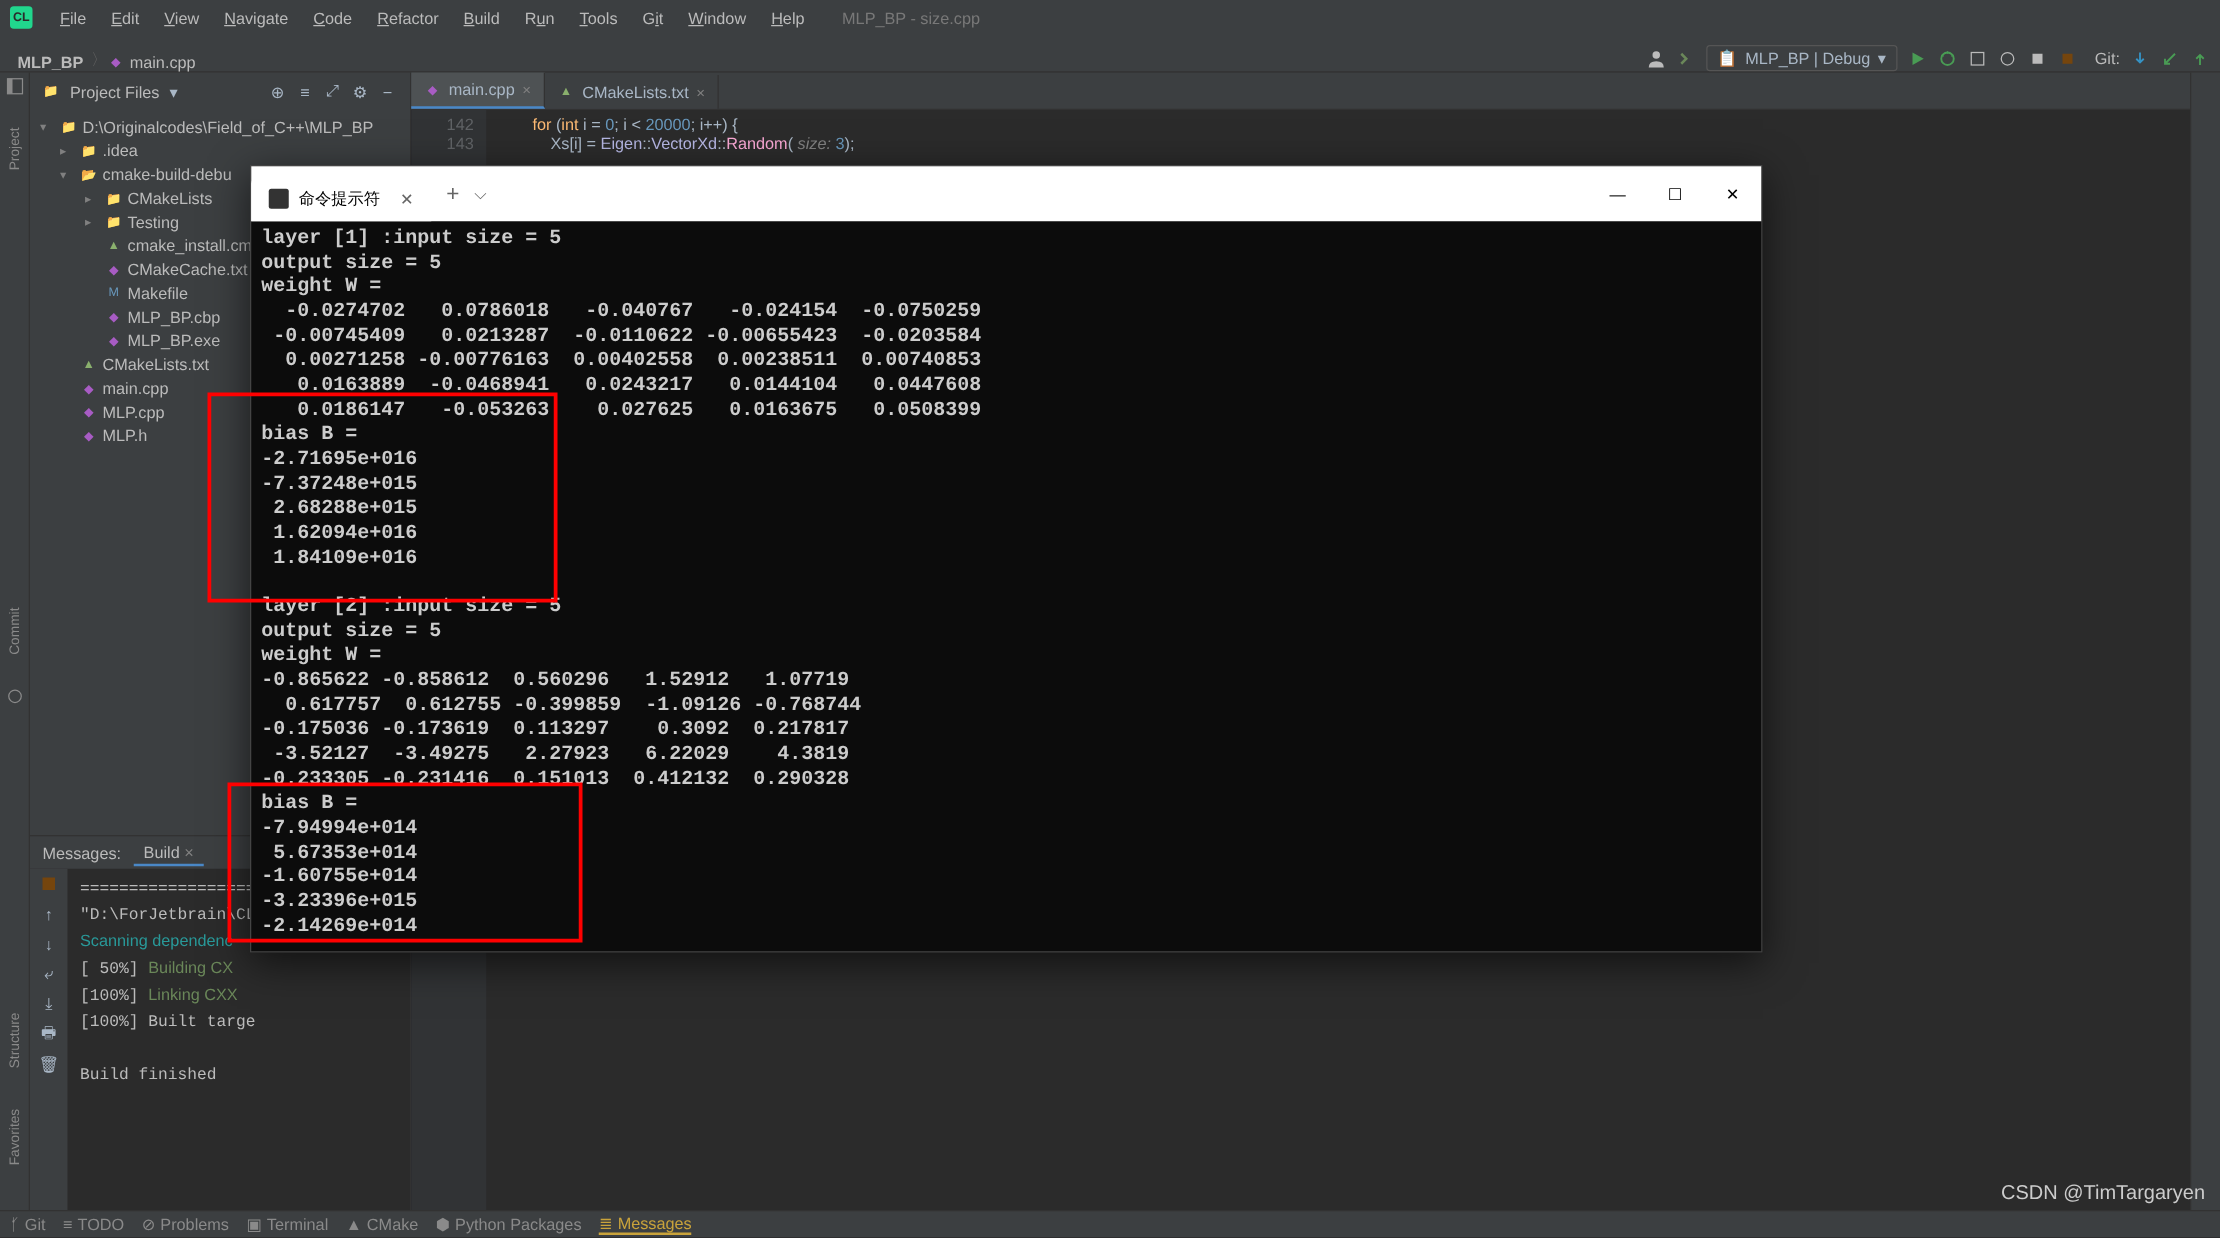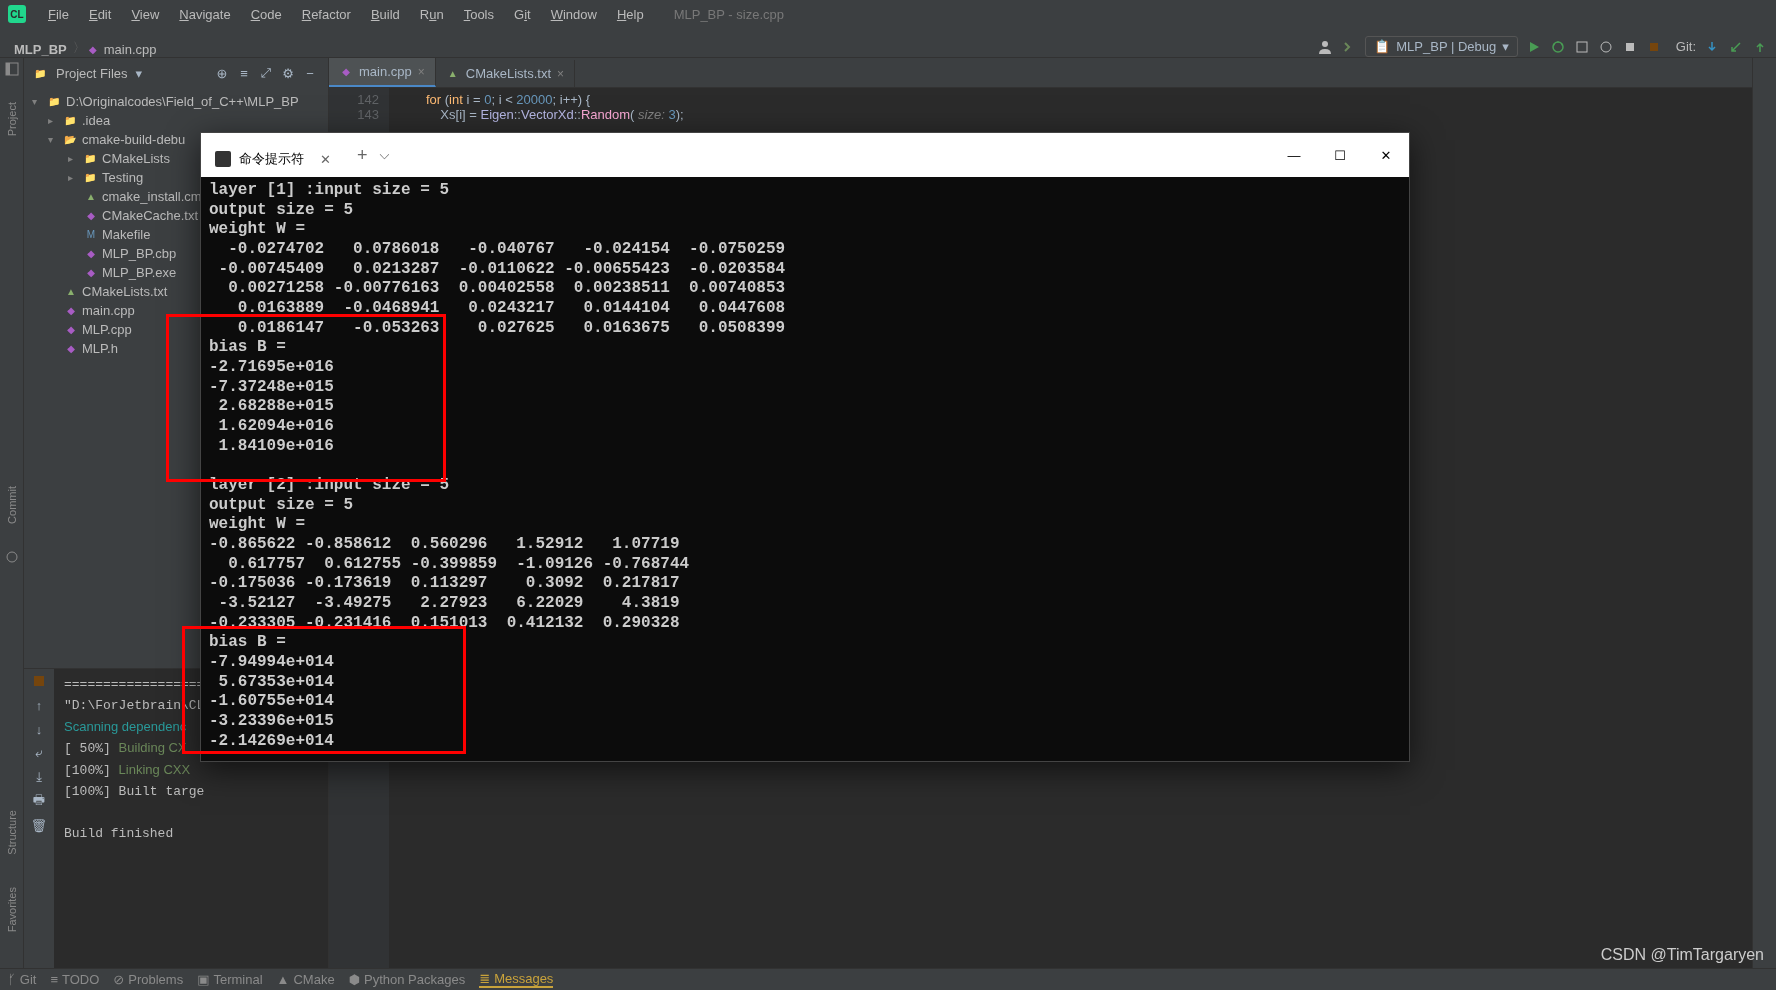--- a/index.html
+++ b/index.html
@@ -278,20 +278,24 @@
           </div>
           <div class="tree-item tree-indent-1">
             <span class="arrow"></span>
             <span class="tree-icon file-icon-purple">◆</span>
             <span>MLP.h</span>
           </div>
         </div>
     </div>
 
     <div class="messages-panel" style="flex-direction:column;height:300px">
+      <div class="messages-header">
+        <span class="label">Messages:</span>
+        <span class="tab"><span>Build</span> <span style="color:#808080">×</span></span>
+      </div>
       <div class="messages-content">
         <div class="messages-gutter">
           <div class="tool-icon">
               <svg width="12" height="12">
                 <rect x="1" y="1" width="10" height="10" fill="#75450d"></rect>
               </svg>
             </div>
           <div class="tool-icon">↑</div>
           <div class="tool-icon">↓</div>
           <div class="tool-icon">⤶</div>

